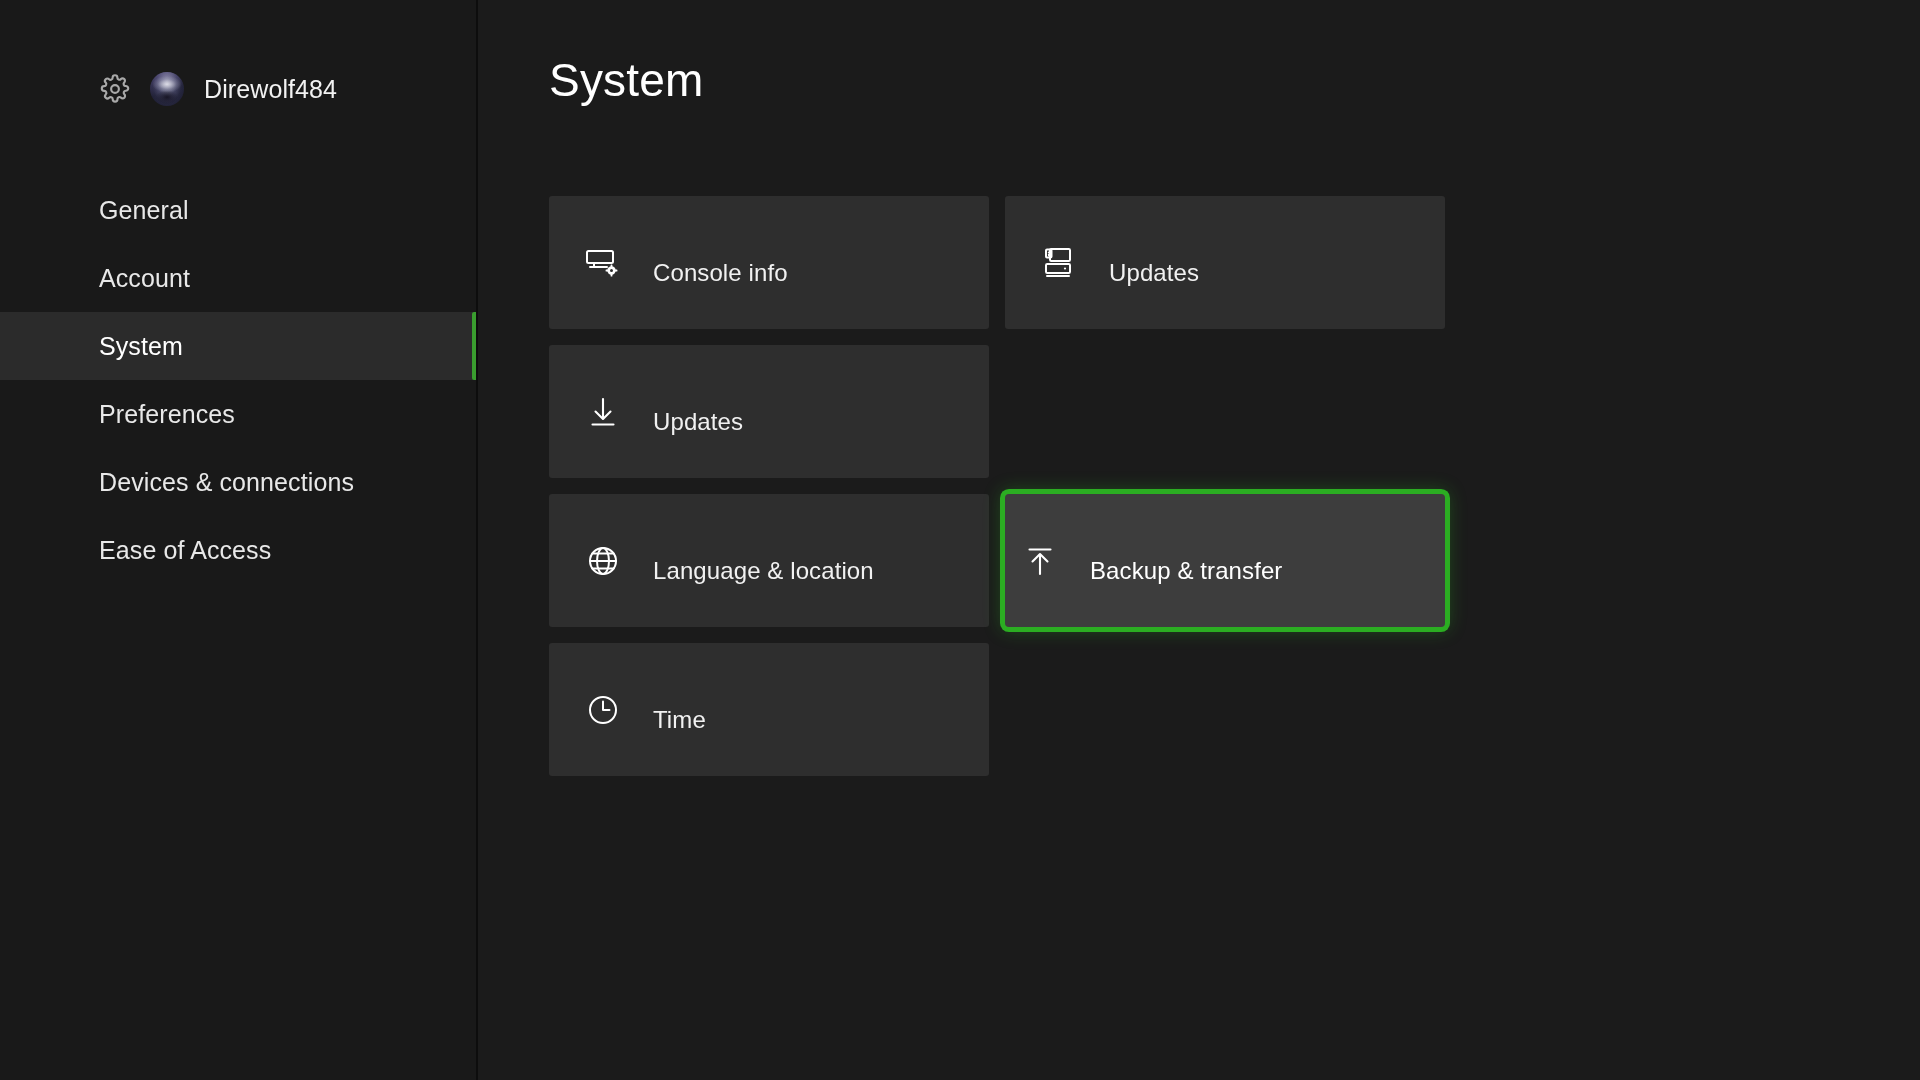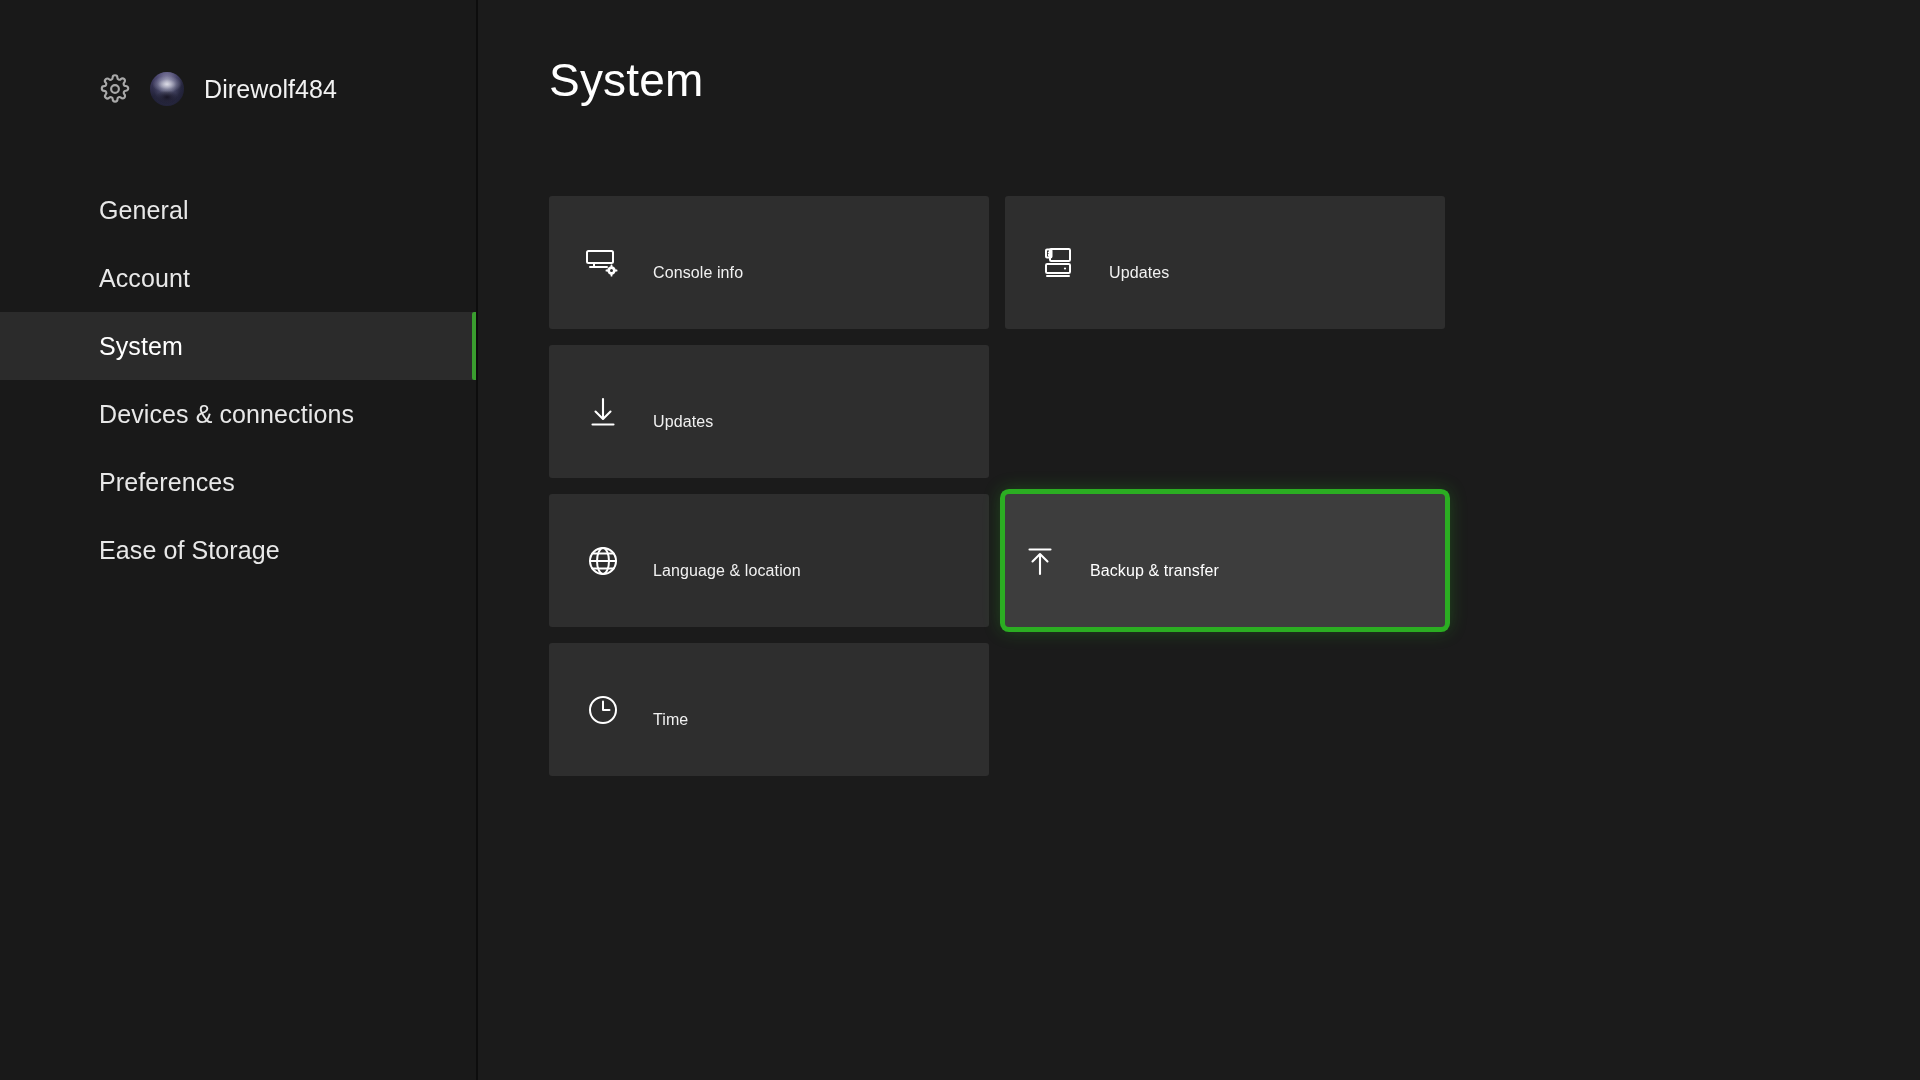--- a/index.html
+++ b/index.html
@@ -133,21 +133,21 @@
 
   .tile-icon {
     width:40px; height:40px;
     flex:0 0 40px;
     display:flex;
     align-items:center;
     justify-content:center;
   }
   .tile-icon svg { display:block; }
   .tile-label {
-    font-size:16px;
+    font-size:24px;
     color:#f1f1f1;
     line-height:1.3;
     letter-spacing:.1px;
     max-width:320px;
     margin-top:21px;
   }
   .tile.focused .tile-label { color:#ffffff; }
 </style>
 </head>
 <body>
@@ -175,29 +175,29 @@
       <div class="nav-item">
         <span class="nav-accent"></span>
         <span>Account</span>
       </div>
       <div class="nav-item active">
         <span class="nav-accent"></span>
         <span>System</span>
       </div>
       <div class="nav-item">
         <span class="nav-accent"></span>
+        <span>Preferences</span>
+      </div>
+      <div class="nav-item">
+        <span class="nav-accent"></span>
         <span>Devices &amp; connections</span>
       </div>
       <div class="nav-item">
         <span class="nav-accent"></span>
-        <span>Preferences</span>
-      </div>
-      <div class="nav-item">
-        <span class="nav-accent"></span>
-        <span>Ease of Storage</span>
+        <span>Ease of Access</span>
       </div>
     </nav>
 
     <div class="sidebar-divider"></div>
   </aside>
 
   <main class="main">
 
     <h1 class="page-title">System</h1>
 

